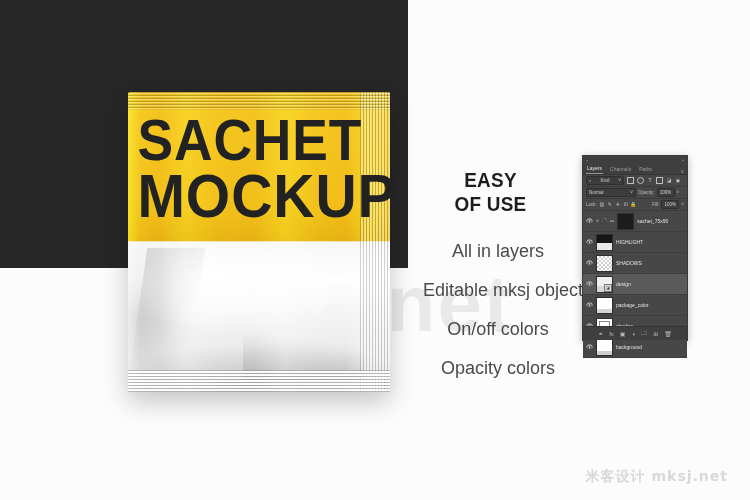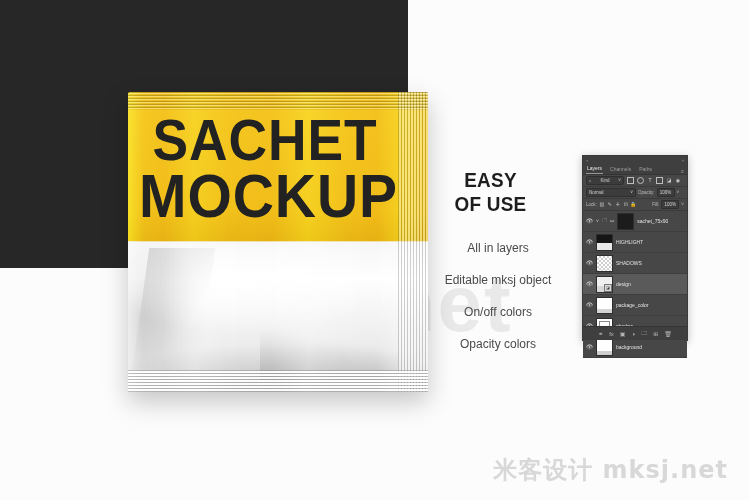--- a/index.html
+++ b/index.html
@@ -31,28 +31,28 @@
   .wm-net{
     position:absolute;left:172px;top:258px;
     font-size:80px;letter-spacing:2px;
     color:rgba(160,160,160,0.20);
     font-weight:700;
     white-space:nowrap;
     pointer-events:none;
   }
   .wm-bottom{
     position:absolute;right:22px;bottom:14px;
-    font-size:24px;font-weight:700;letter-spacing:1px;
+    font-size:14px;font-weight:700;letter-spacing:1px;
     color:#d8d8d8;white-space:nowrap;
     font-family:"DejaVu Sans", sans-serif;
   }
 
   
   .sachet{
-    position:absolute;left:128px;top:92px;width:300px;height:300px;
+    position:absolute;left:128px;top:92px;width:262px;height:300px;
   }
   .sachet-body{
     position:absolute;inset:0;
     background:
       linear-gradient(180deg,#f6c822 0%, #f2c01a 40%, #e8b614 49.5%,
                       #f7f7f7 50%, #ffffff 62%, #f2f2f2 78%, #e2e2e2 100%);
     border-radius:2px;
     box-shadow:0 10px 26px rgba(0,0,0,0.22);
   }
   
@@ -130,21 +130,21 @@
 
   
   .copy{position:absolute;left:423px;top:168px;width:150px;text-align:center;}
   .copy h2{
     margin:0;color:#1d1d1d;
     font-weight:700;font-size:21px;line-height:1.12;
     letter-spacing:0.3px;transform:scaleX(0.9);transform-origin:left;
   }
   .copy ul{list-style:none;margin:26px 0 0 0;padding:0;}
   .copy li{
-    color:#4a4a4a;font-size:12px;margin-bottom:18px;white-space:nowrap;
+    color:#4a4a4a;font-size:18px;margin-bottom:18px;white-space:nowrap;
   }
 
   
   .ps{
     position:absolute;left:582px;top:155px;width:104px;height:184px;
     background:#454545;border:1px solid #3a3a3a;
     font-size:5px;color:#d0d0d0;
     box-shadow:0 2px 8px rgba(0,0,0,0.25);
     user-select:none;
   }

